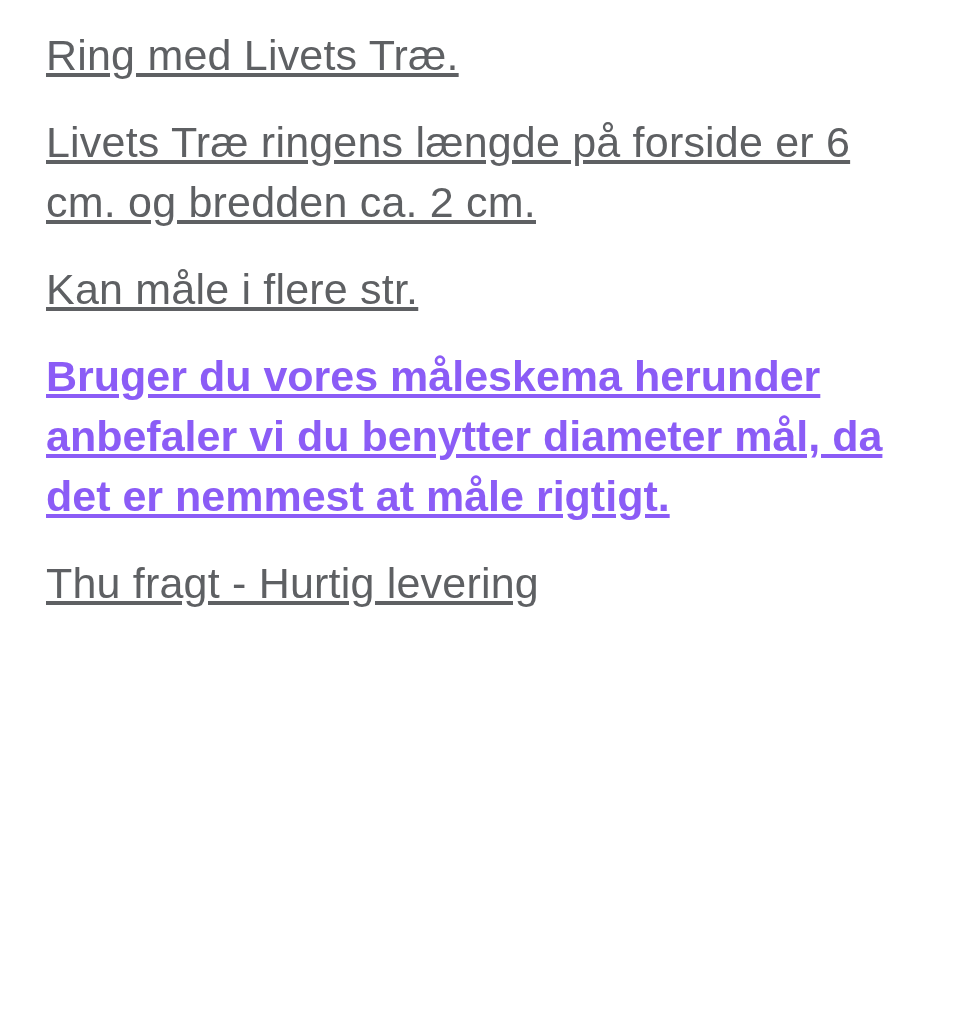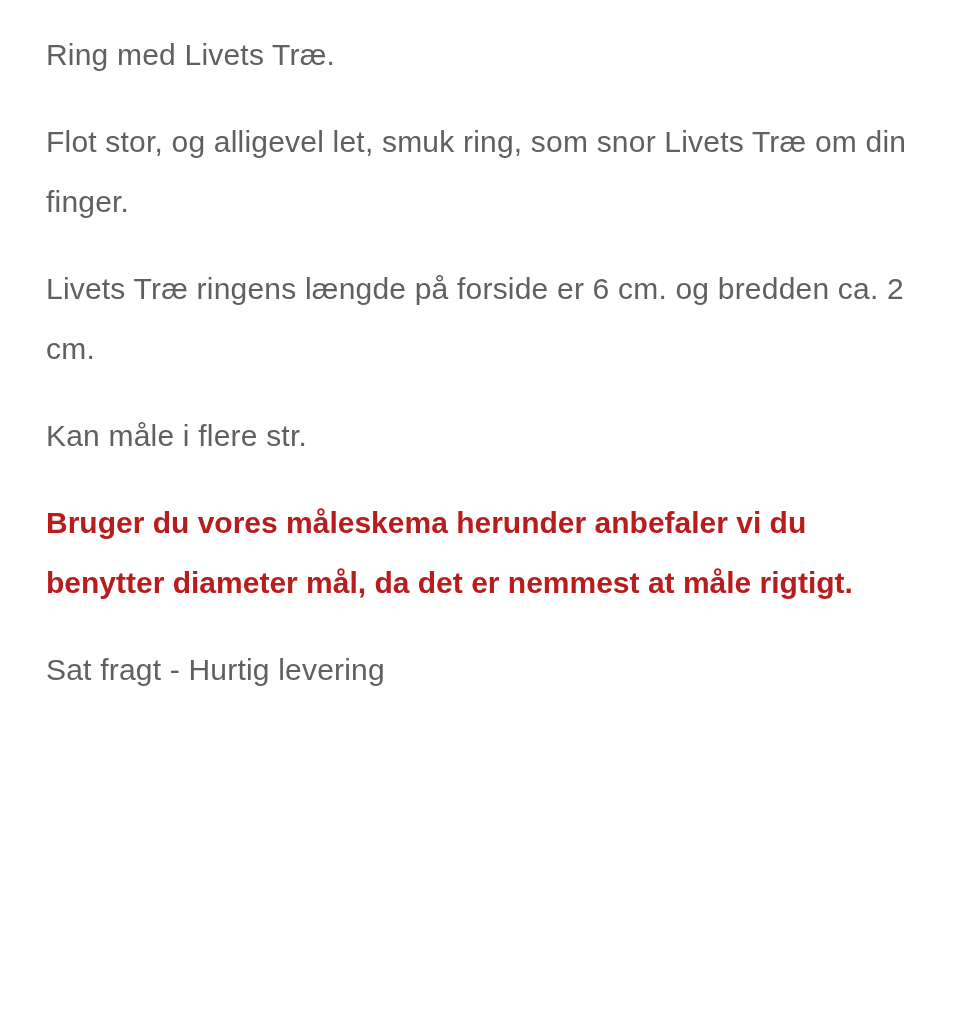--- a/index.html
+++ b/index.html
@@ -13,41 +13,41 @@
     overflow: hidden;
     font-family: "Liberation Sans", "DejaVu Sans", sans-serif;
   }
   .description {
     box-sizing: border-box;
     width: 960px;
     padding: 25px 46px 0 46px;
   }
   .description p {
     margin: 0 0 27px 0;
-    font-size: 30px;
+    font-size: 43px;
     line-height: 60px;
     font-weight: 400;
     color: #5e6063;
     letter-spacing: 0.2px;
+    text-decoration: underline;
   }
   .description p.emphasis {
     font-weight: 700;
-    color: #b91c1c;
+    color: #8b5cf6;
     letter-spacing: 0px;
   }
 </style>
 </head>
 <body>
 
 <main class="description">
   <p>Ring med Livets Træ.</p>
 
-  <p>Flot stor, og alligevel let, smuk ring, som snor Livets Træ om din finger.</p>
 
 
   <p>Livets Træ ringens længde på forside er 6 cm. og bredden ca. 2 cm.</p>
 
   <p>Kan måle i flere str.</p>
 
   <p class="emphasis">Bruger du vores måleskema herunder anbefaler vi du benytter diameter mål, da det er nemmest at måle rigtigt.</p>
 
-  <p>Sat fragt - Hurtig levering</p>
+  <p>Thu fragt - Hurtig levering</p>
 </main>
 
 </body></html>

